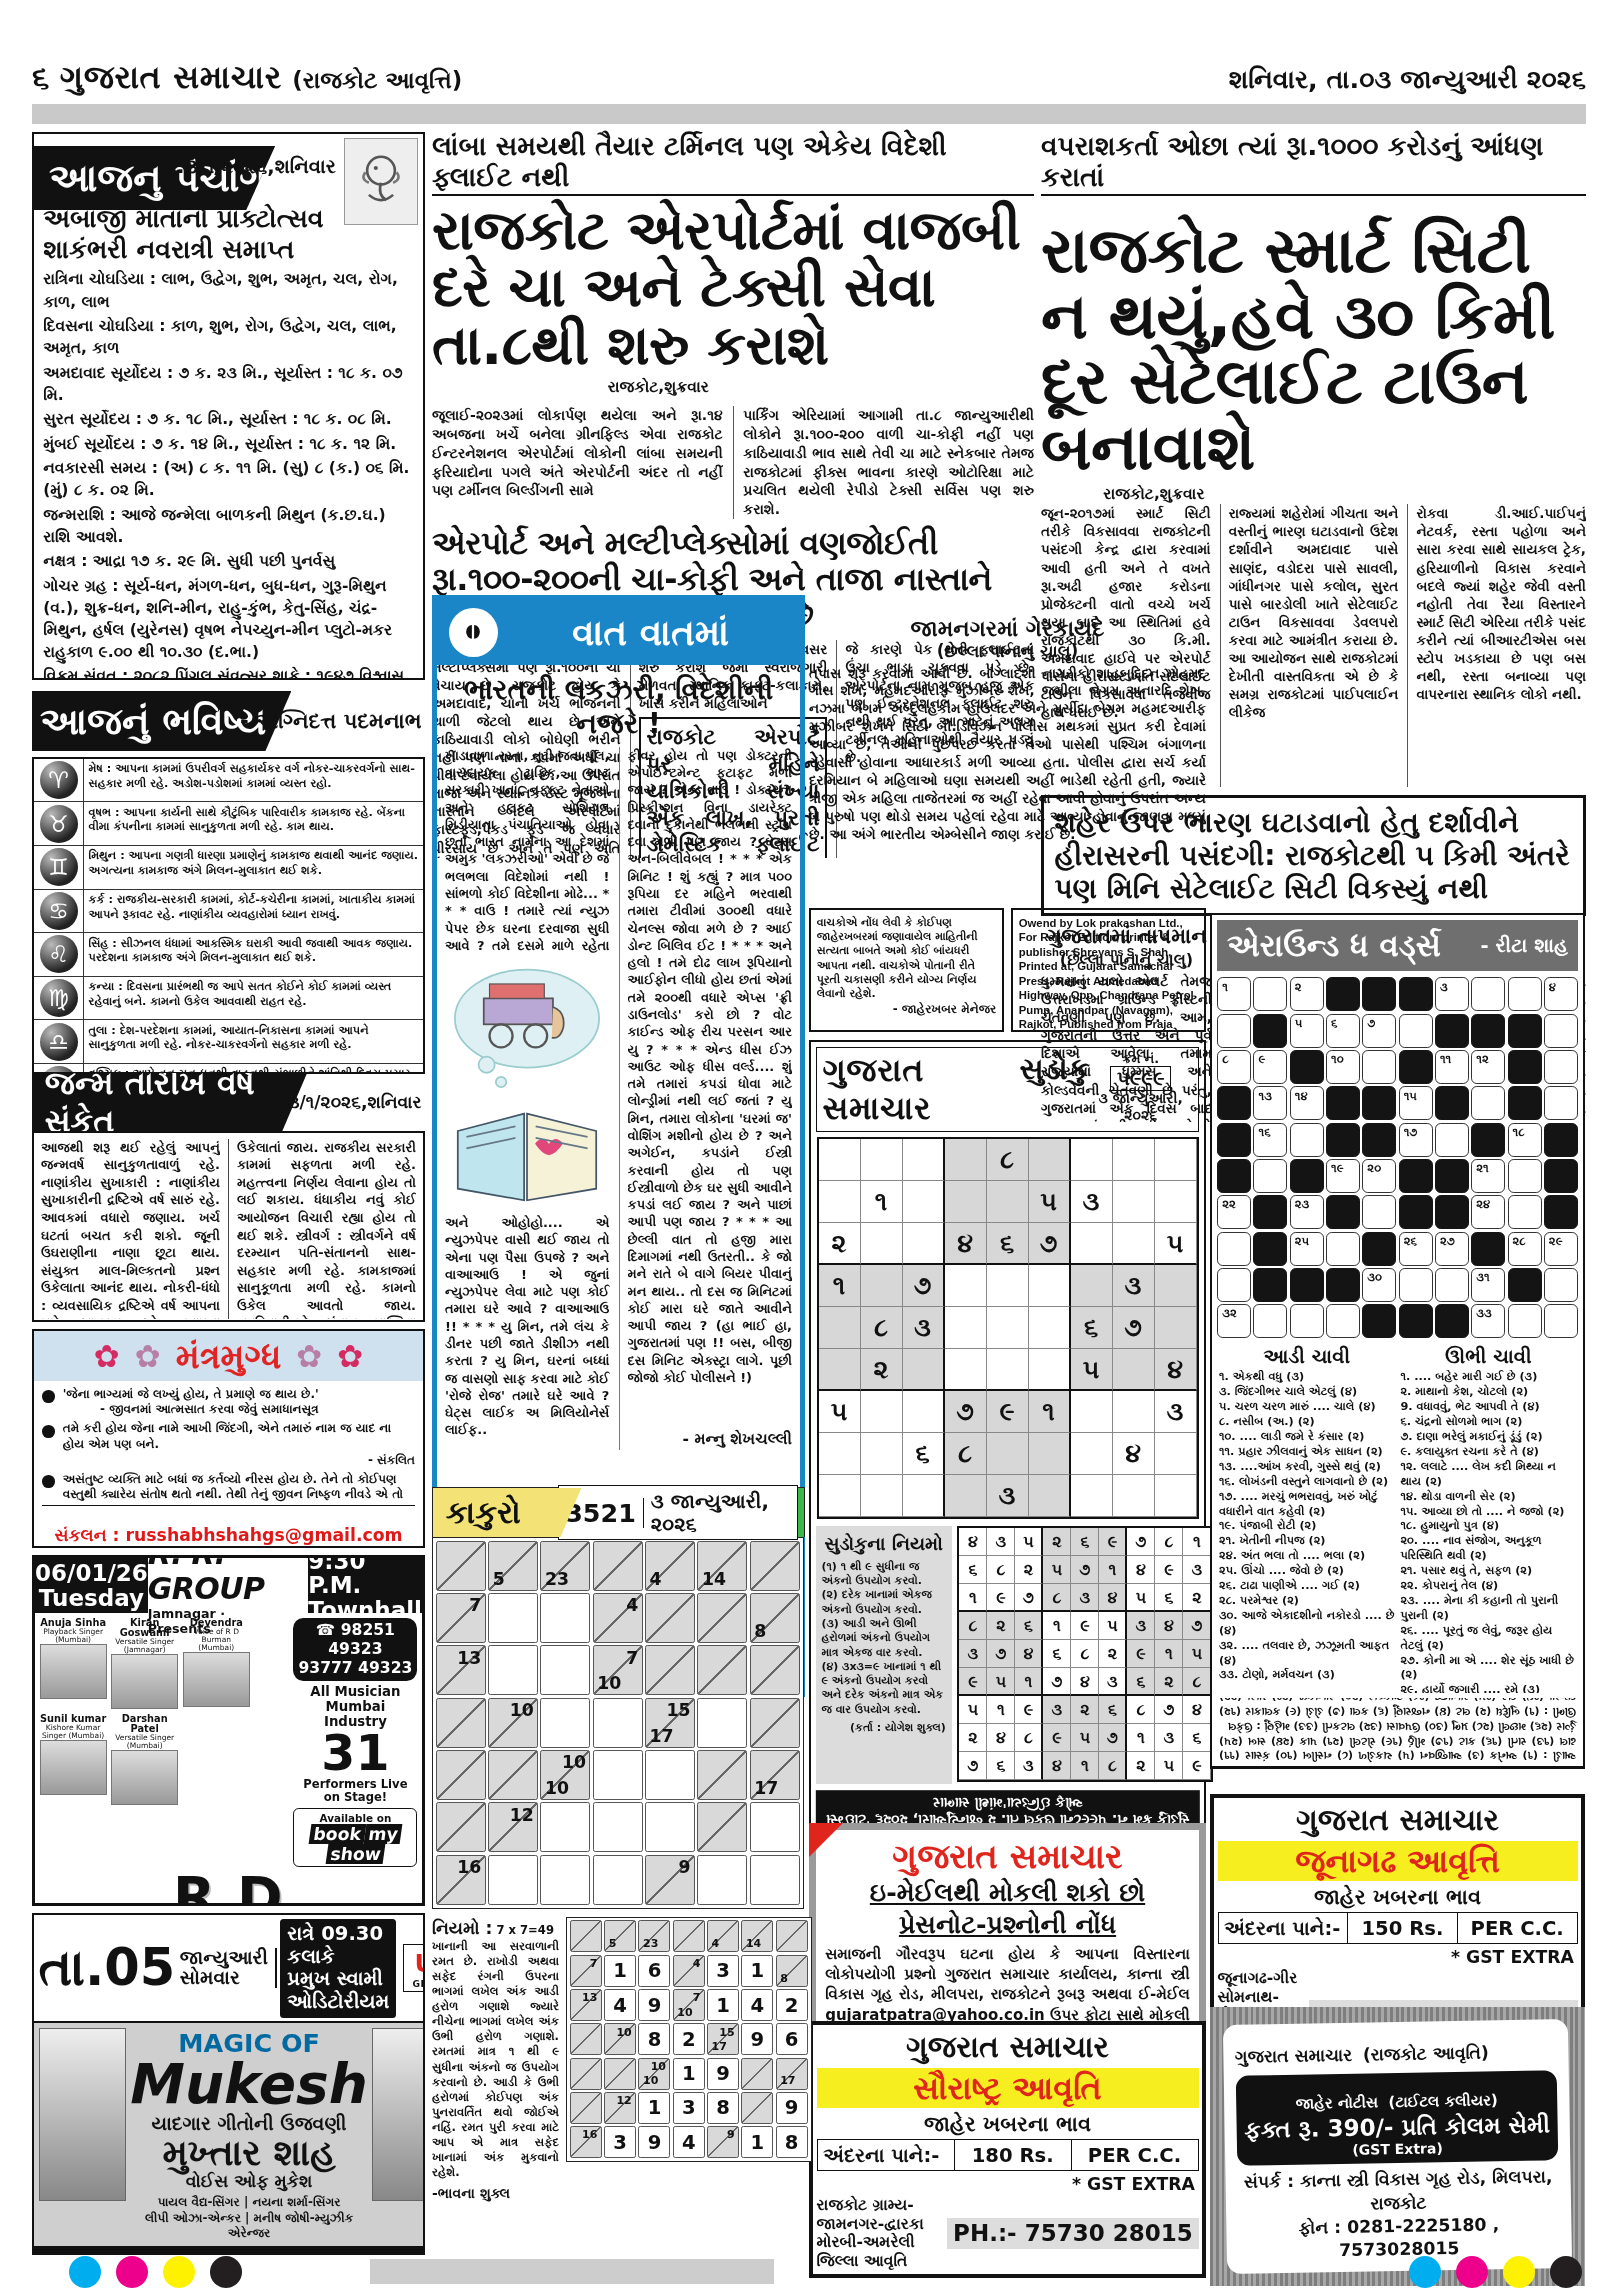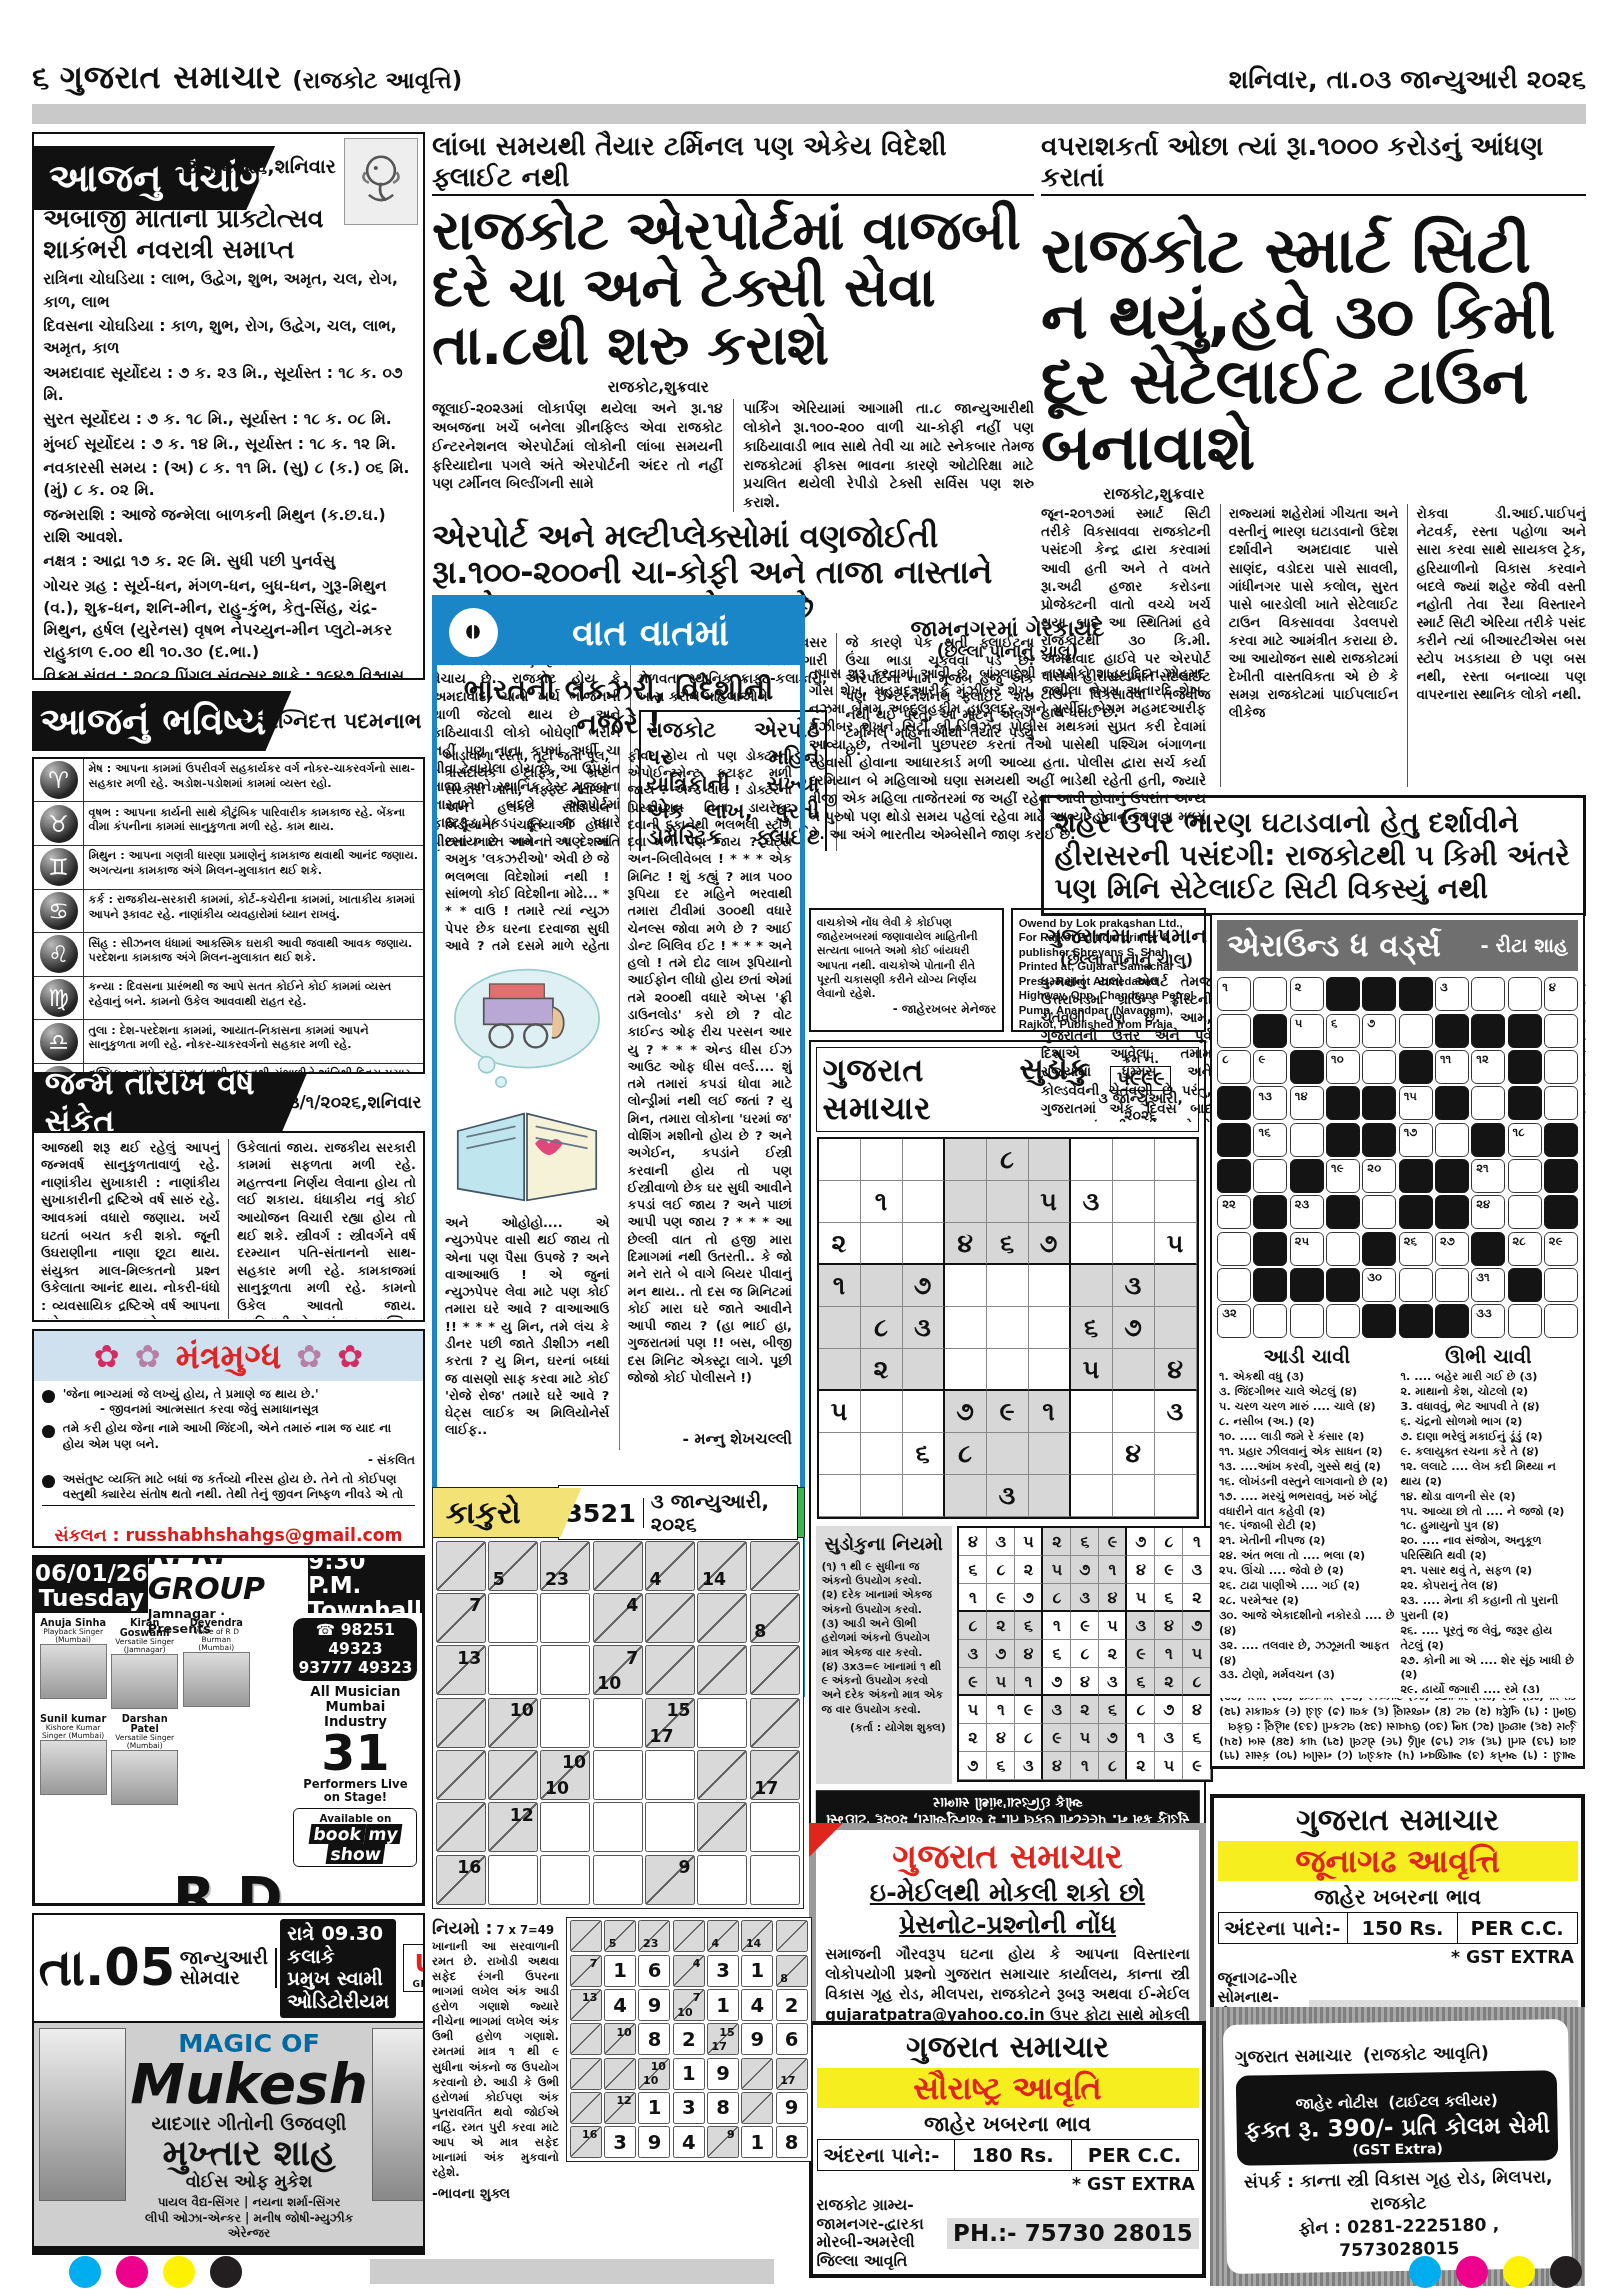--- a/index.html
+++ b/index.html
@@ -452,21 +452,21 @@
       </div>
 
     </div>
 
   </div>
 
   <div class="abs" style="left:432px;top:131px;width:602px">
     <div class="kicker">લાંબા સમયથી તૈયાર ટર્મિનલ પણ એકેય વિદેશી ફ્લાઈટ નથી</div>
     <div class="headline" style="font-size:55px;margin-top:5.8px">રાજકોટ એરપોર્ટમાં વાજબી દરે ચા અને ટેક્સી સેવા તા.૮થી શરુ કરાશે</div>
     <div class="dateline" style="margin-top:4.6px;width:46%">રાજકોટ,શુક્રવાર</div>
-    <div class="cols2" style="margin-top:3px">
+    <div class="cols2" style="margin-top:10px">
       <div class="c jt clip" style="height:113px">જૂલાઈ-૨૦૨૩માં લોકાર્પણ થયેલા અને રૂા.૧૪ અબજના ખર્ચે બનેલા ગ્રીનફિલ્ડ એવા રાજકોટ ઈન્ટરનેશનલ એરપોર્ટમાં લોકોની લાંબા સમયની ફરિયાદોના પગલે અંતે એરપોર્ટની અંદર તો નહીં પણ ટર્મીનલ બિલ્ડીંગની સામે</div>
       <div class="c jt clip" style="height:113px">પાર્કિંગ એરિયામાં આગામી તા.૮ જાન્યુઆરીથી લોકોને રૂા.૧૦૦-૨૦૦ વાળી ચા-કોફી નહીં પણ કાઠિયાવાડી ભાવ સાથે તેવી ચા માટે સ્નેકબાર તેમજ રાજકોટમાં ફીક્સ ભાવના કારણે ઓટોરિક્ષા માટે પ્રચલિત થયેલી રેપીડો ટેક્સી સર્વિસ પણ શરુ કરાશે.</div>
     </div>
     <div class="subhead" style="margin-top:7px">એરપોર્ટ અને મલ્ટીપ્લેક્સોમાં વણજોઈતી રૂા.૧૦૦-૨૦૦ની ચા-કોફી અને તાજા નાસ્તાને બદલે ફાસ્ટ ફૂડ ધરાર વેચાય છે</div>
     <div class="cols3" style="margin-top:5.8px">
       <div class="c jt clip" style="height:218px">ઉલ્લેખનીય છે કે રાજકોટના મલ્ટીપ્લેક્સમાં પણ રૂા.૧૦૦ની ચા વેચાય છે. રાજકોટ હોય કે અમદાવાદ, ચાનો ખર્ચ ભોજનની થાળી જેટલો થાય છે અને કાઠિયાવાડી લોકો બોઘેણી ભરીને નહીં પણ નાના કપમાં અર્ધી ચા પીવા ટેવાયેલા હોય છે. આ ઉપરાંત તાજા અને સ્થાનિક ટેસ્ટ મૂજબના નાસ્તાને બદલે એરપોર્ટમાં ફાસ્ટફૂડ,પેકડ ફૂડ જ વધારે પીરસાય છે અને તે પણ અતિ ઉંચા ભાવે. આ અન્વયે એકથી વધુ ચા-નાસ્તાની કેબીનો શરુ કરવાની અને સાથે ફૂડ ટેસ્ટીંગ સાથે ગુણવત્તા નિયંત્રણ પણ જરૂરી છે. આ ઉપરાંત એરપોર્ટ એઝ વેન્યુ ફોર સ્કીલ આર્ટીઝન્સ ઓફ ધ રિજિયન એવા</div>
       <div class="c" style="height:218px;overflow:hidden">
         <div class="jt">લાંબાલચક નામનું ટૂંકુ રૂપ અવસર શરુ કરાશે જેમાં સ્વરોજગારી મેળવતા સ્થાનિક ક્રાફ્ટ-કલાકારો, ખાસ કરીને મહિલાઓને</div>
         <div class="statbox">રાજકોટ એરપોર્ટ પર મહિને યાત્રિકોની સંખ્યા એક લાખ, પુરતી ડોમેસ્ટિક ફ્લાઈટ નથી</div>
 
@@ -931,21 +931,21 @@
             <div class="li">૩૦. આજે એકાદશીનો નકોરડો .... છે (૪)</div>
             <div class="li">૩૨. .... તલવાર છે, ઝઝૂમતી આફત (૪)</div>
             <div class="li">૩૩. ટોણો, મર્મવચન (૩)</div>
           </div>
       </div>
       <div class="col">
         <div class="ct">ઊભી ચાવી</div>
         <div id="cw-down" class="clip" style="height:323px">
             <div class="li">૧. .... બહેર મારી ગઈ છે (૩)</div>
             <div class="li">૨. માથાનો કેશ, ચોટલો (૨)</div>
-            <div class="li">3. વધાવવું, ભેટ આપવી તે (૪)</div>
+            <div class="li">9. વધાવવું, ભેટ આપવી તે (૪)</div>
             <div class="li">૬. ચંદ્રનો સોળમો ભાગ (૨)</div>
             <div class="li">૭. દાણા ભરેલું મકાઈનું ડૂંડું (૨)</div>
             <div class="li">૯. કલાયુક્ત રચના કરે તે (૪)</div>
             <div class="li">૧૨. લલાટે .... લેખ કદી મિથ્યા ન થાય (૨)</div>
             <div class="li">૧૪. થોડા વાળની સેર (૨)</div>
             <div class="li">૧૫. આવ્યા છો તો .... ને જજો (૨)</div>
             <div class="li">૧૮. હુમાયુનો પુત્ર (૪)</div>
             <div class="li">૨૦. .... નાવ સંજોગ, અનુકૂળ પરિસ્થિતિ થવી (૨)</div>
             <div class="li">૨૧. પસાર થવું તે, સફળ (૨)</div>
             <div class="li">૨૨. કોપરાનું તેલ (૪)</div>

